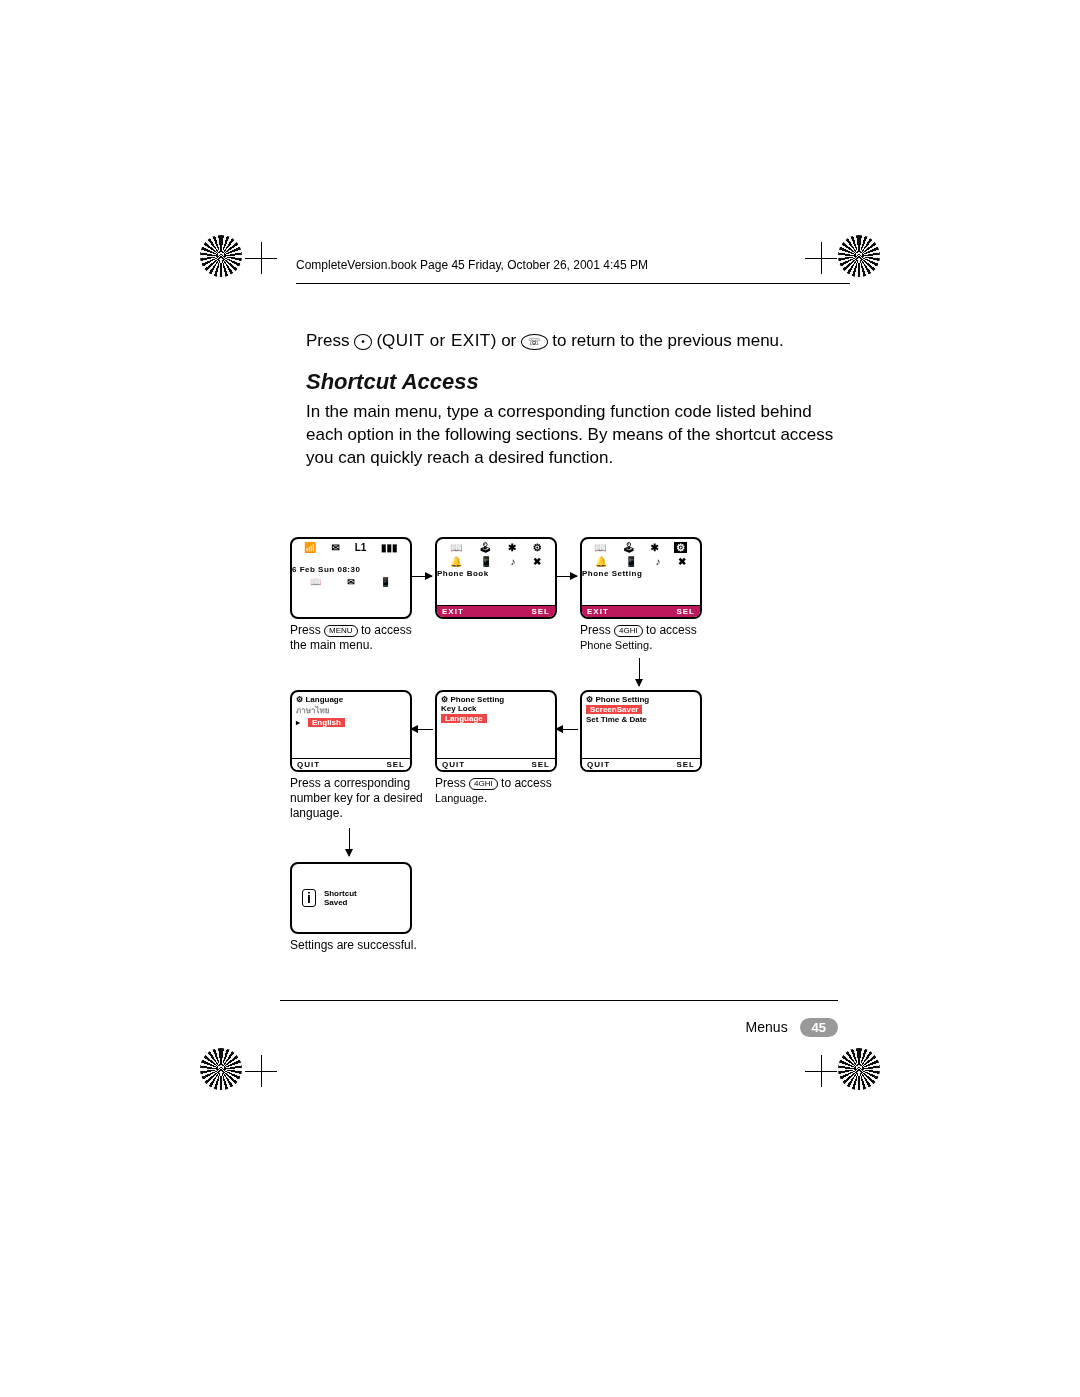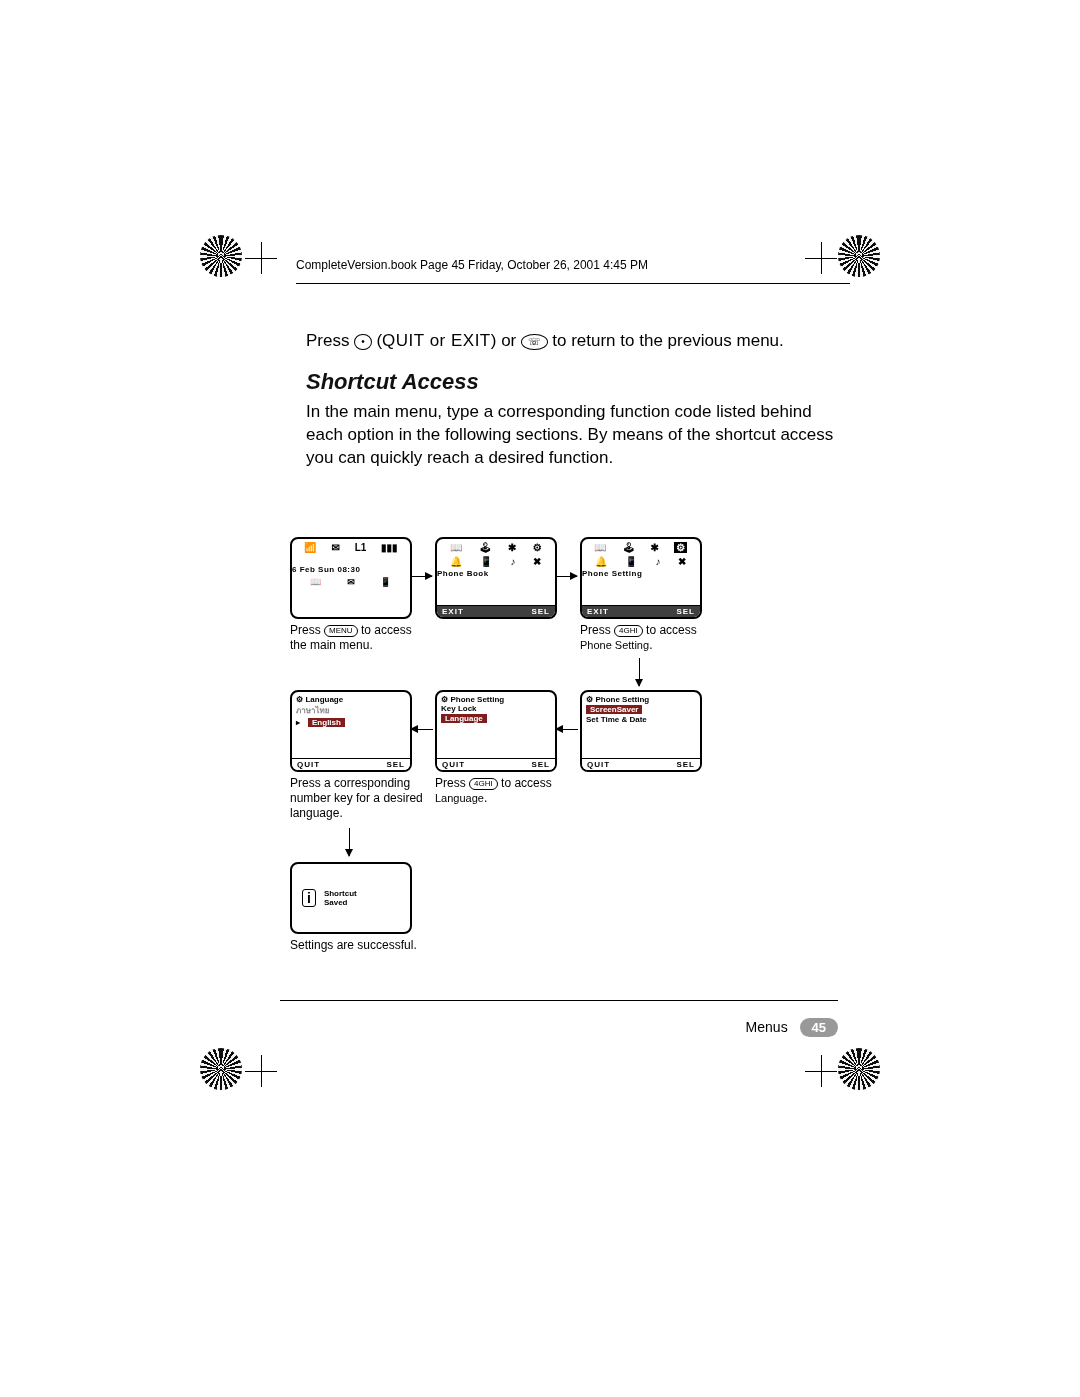--- a/index.html
+++ b/index.html
@@ -94,30 +94,30 @@
     padding-top: 2px;
     font-size: 8px;
     letter-spacing: 0.5px;
   }
   .screen .bottom {
     position: absolute;
     bottom: 0;
     left: 0;
     right: 0;
     border-top: 1px solid #000;
-    background: #404040;
+    background: #be185d;
     color: #fff;
     font-size: 8px;
     display: flex;
     justify-content: space-between;
     padding: 1px 5px;
     letter-spacing: 1px;
   }
   .screen .highlight {
-    background: #7f1d1d;
+    background: #ef4444;
     color: #fff;
     padding: 0 4px;
     display: inline-block;
     margin: 1px 4px;
     font-size: 8px;
   }
   .screen .item {
     padding: 0 4px;
     font-size: 8px;
   }

